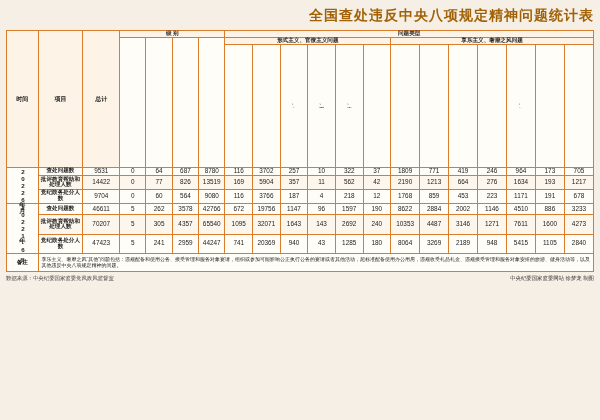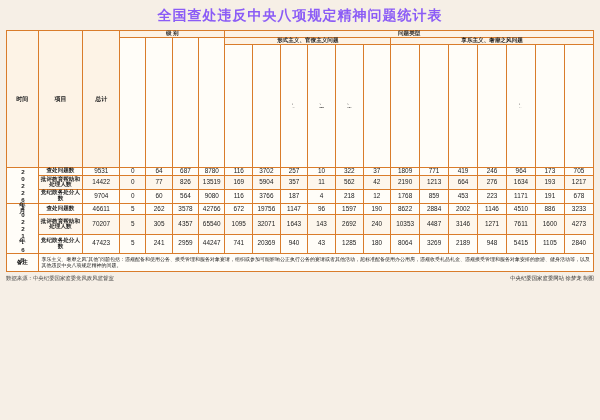--- a/index.html
+++ b/index.html
@@ -4,22 +4,22 @@
 <style>
   html,body{margin:0;padding:0;}
   body{
     width:600px;height:420px;overflow:hidden;
     background:#f6efe6;
     font-family:"Liberation Sans","DejaVu Sans",sans-serif;
     color:#111;
   }
   .page{position:relative;width:600px;height:420px;box-sizing:border-box;padding:4px 6px 0 6px;}
   .title{
-    text-align:center;font-size:14px;font-weight:bold;letter-spacing:1px;
-    padding:3px 0 5px 0;color:#8b5cf6;
+    text-align:right;font-size:14px;font-weight:bold;letter-spacing:1px;
+    padding:3px 0 5px 0;color:#a16207;
   }
   table{border-collapse:collapse;width:588px;table-layout:fixed;background:#fffdf8;}
   td,th{
     border:1px solid #d97c2b;
     font-size:5.2px;line-height:1.05;
     text-align:center;vertical-align:middle;
     padding:0;color:#222;font-weight:normal;
   }
   .hdr{background:#fdf3e6;font-size:6px;font-weight:bold;}
   .hdr2{background:#fdf3e6;font-size:5.6px;font-weight:bold;}

